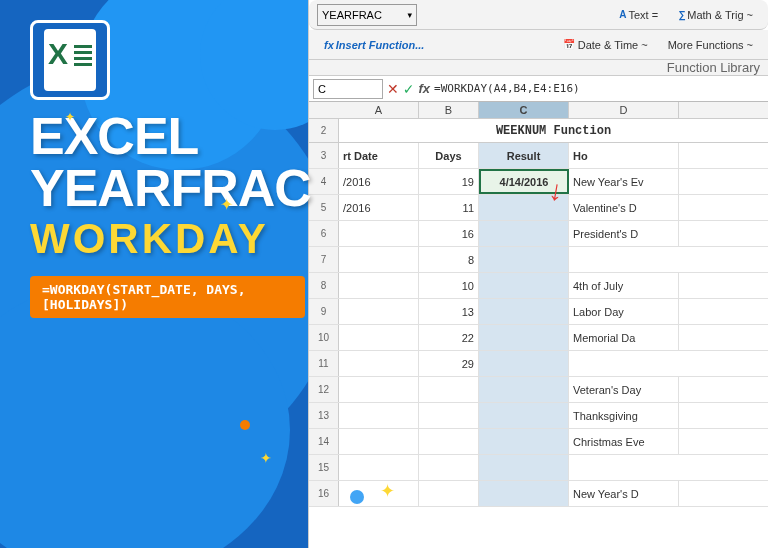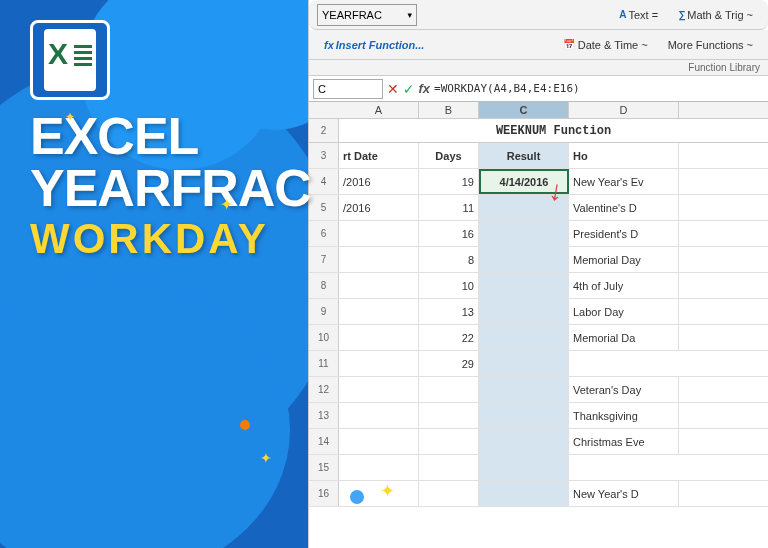--- a/index.html
+++ b/index.html
@@ -366,20 +366,21 @@
           <div style="width:18px; height:3px; background:#217346;"></div>
           <div style="width:18px; height:3px; background:#217346;"></div>
         </div>
       </div>
     </div>
   </div>
 
   <div class="main-title">EXCEL</div>
   <div class="main-subtitle">YEARFRAC</div>
   <div class="workday-title">WORKDAY</div>
+  <div class="formula-syntax">=WORKDAY(START_DATE, DAYS, [HOLIDAYS])</div>
 </div>
 
 <div class="excel-area">
 
   <div class="ribbon-row1" style="border-bottom:1px solid #ccc; position:relative;border-radius:8px;">
 
     <div class="name-box">
       <span style="font-size:11px;">YEARFRAC</span>
       <span style="margin-left:auto; font-size:9px;">▾</span>
     </div>
@@ -409,21 +410,21 @@
     <button class="ribbon-btn">
       <span style="color:#1565C0; font-size:10px;">📅</span>
       <span>Date &amp; Time ~</span>
     </button>
 
     <button class="ribbon-btn">
       <span>More Functions ~</span>
     </button>
   </div>
 
-  <div style="height:16px; background:#f3f3f3; border-bottom:1px solid #ccc; text-align:right; padding-right:8px; font-size:10px; color:#666; display:flex; align-items:center; justify-content:flex-end;">
+  <div style="height:16px; background:#f3f3f3; border-bottom:1px solid #ccc; text-align:right; padding-right:8px; font-size:13px; color:#666; display:flex; align-items:center; justify-content:flex-end;">
     <span>Function Library</span>
   </div>
 
   <div class="formula-bar">
     <div class="cell-ref-box">
       <span>C</span>
     </div>
     <div class="formula-icons">
       <span style="color:#c0392b; font-size:14px; cursor:pointer;">✕</span>
       <span style="color:#27ae60; font-size:14px; cursor:pointer;">✓</span>
@@ -472,21 +473,20 @@
     <div class="cell cell-a" style=""></div>
     <div class="cell cell-b" style="">16</div>
     <div class="cell cell-c " style=""></div>
     <div class="cell cell-d" style="">President's D</div>
   </div>
       <div class="sheet-row">
     <div class="row-num">7</div>
     <div class="cell cell-a" style=""></div>
     <div class="cell cell-b" style="">8</div>
     <div class="cell cell-c " style=""></div>
-    <div class="cell cell-d" style="">Memorial Day</div>
   </div>
       <div class="sheet-row">
     <div class="row-num">8</div>
     <div class="cell cell-a" style=""></div>
     <div class="cell cell-b" style="">10</div>
     <div class="cell cell-c " style=""></div>
     <div class="cell cell-d" style="">4th of July</div>
   </div>
       <div class="sheet-row">
     <div class="row-num">9</div>

